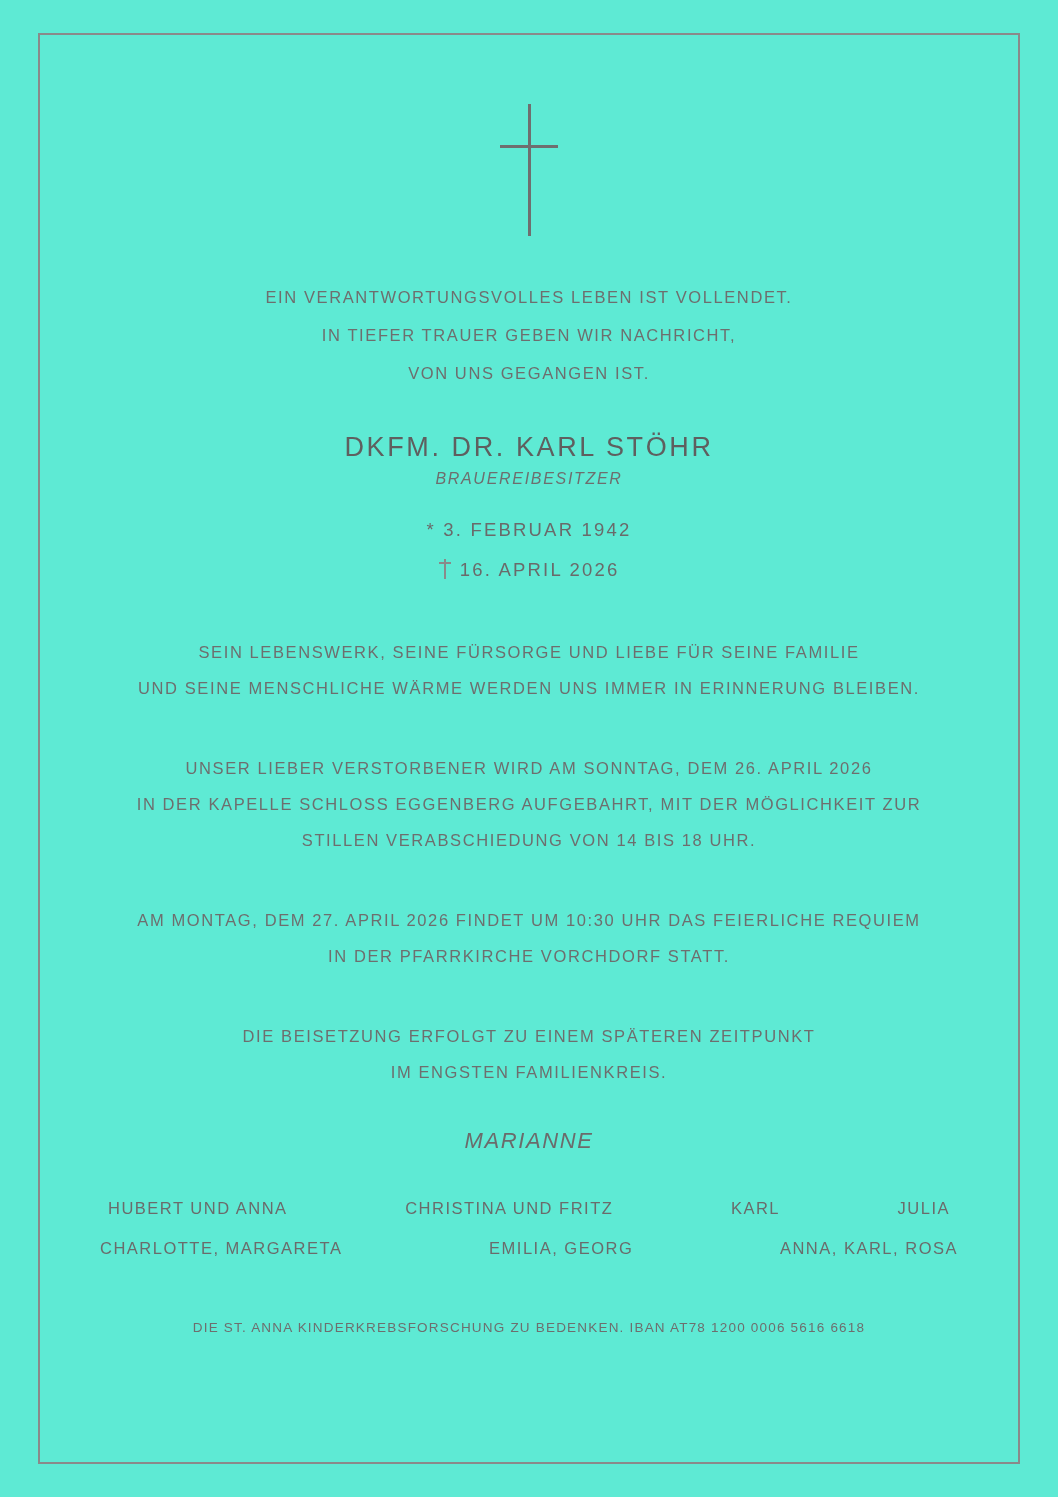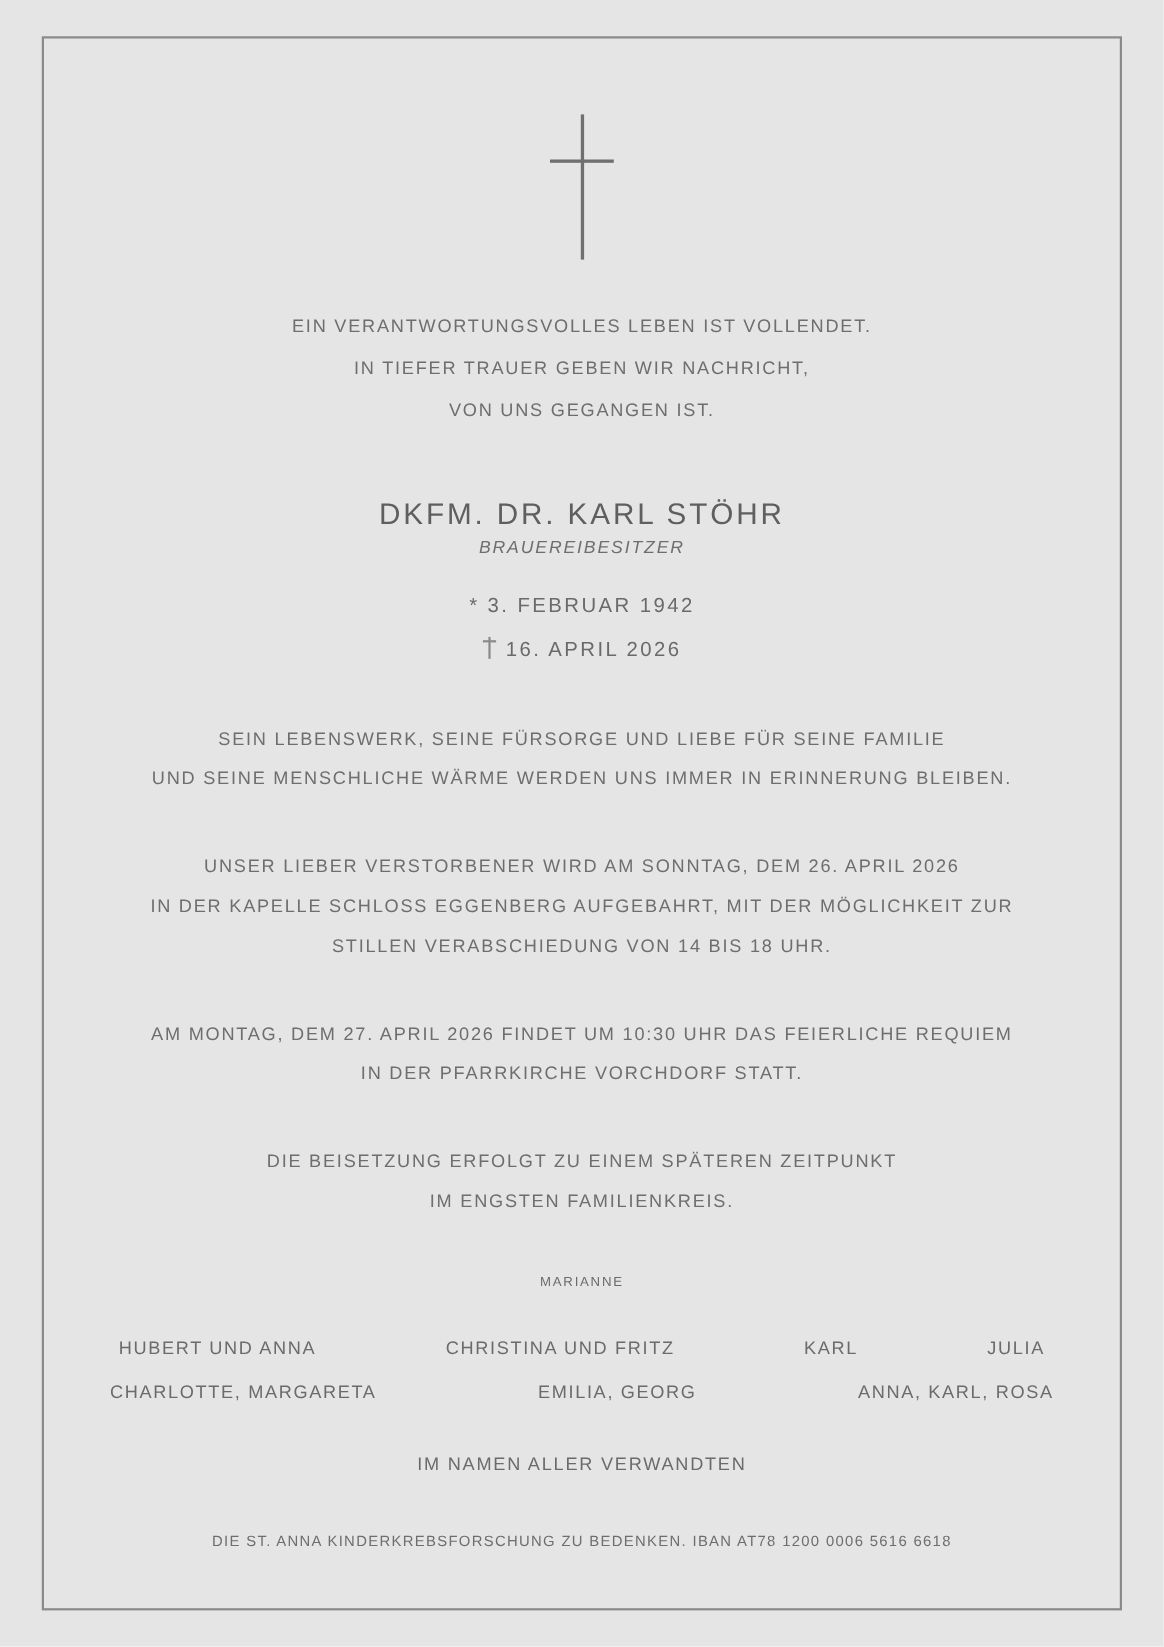--- a/index.html
+++ b/index.html
@@ -10,21 +10,21 @@
   body {
     width: 1058px;
     height: 1497px;
     font-family: "Liberation Sans", sans-serif;
     color: #6b6b6b;
   }
   .page {
     position: relative;
     width: 1058px;
     height: 1497px;
-    background: #e5e5e5;
+    background: #5eead4;
     box-sizing: border-box;
     padding: 30px 28px;
   }
   .frame {
     position: absolute;
     left: 38px;
     top: 33px;
     right: 38px;
     bottom: 33px;
     border: 2px solid #8a8a8a;
@@ -75,21 +75,21 @@
     text-transform: uppercase;
     white-space: nowrap;
   }
   .intro { margin-top: 34px; }
   .intro .line {
     font-size: 16.5px;
     line-height: 38px;
   }
 
   .name {
-    margin-top: 60px;
+    margin-top: 40px;
     font-size: 27px;
     letter-spacing: 2.6px;
     color: #5f5f5f;
     text-transform: uppercase;
     white-space: nowrap;
   }
 
   .profession {
     margin-top: 7px;
     font-size: 16px;
@@ -134,24 +134,25 @@
 
   .para {
     margin-top: 44px;
   }
   .para .line {
     font-size: 16.5px;
     line-height: 36px;
   }
 
   .survivors-single {
-    margin-top: 48px;
-    font-size: 12px;
+    margin-top: 38px;
+    font-size: 22px;
     letter-spacing: 1.6px;
     text-transform: uppercase;
+    font-style: italic;
   }
   .survivors-grid {
     margin-top: 34px;
     width: 100%;
   }
   .survivors-grid .row {
     display: flex;
     justify-content: space-between;
     align-items: flex-start;
     font-size: 16.5px;
@@ -240,20 +241,19 @@
         <span class="cell">Karl</span>
         <span class="cell">Julia</span>
       </div>
       <div class="row r2">
         <span class="cell">Charlotte, Margareta</span>
         <span class="cell">Emilia, Georg</span>
         <span class="cell">Anna, Karl, Rosa</span>
       </div>
     </div>
 
-    <div class="relatives">Im Namen aller Verwandten</div>
 
     <div class="block donation">
       <div class="line">die St. Anna Kinderkrebsforschung zu bedenken. IBAN AT78 1200 0006 5616 6618</div>
     </div>
 
   </div>
 </div>
 
 </body></html>

